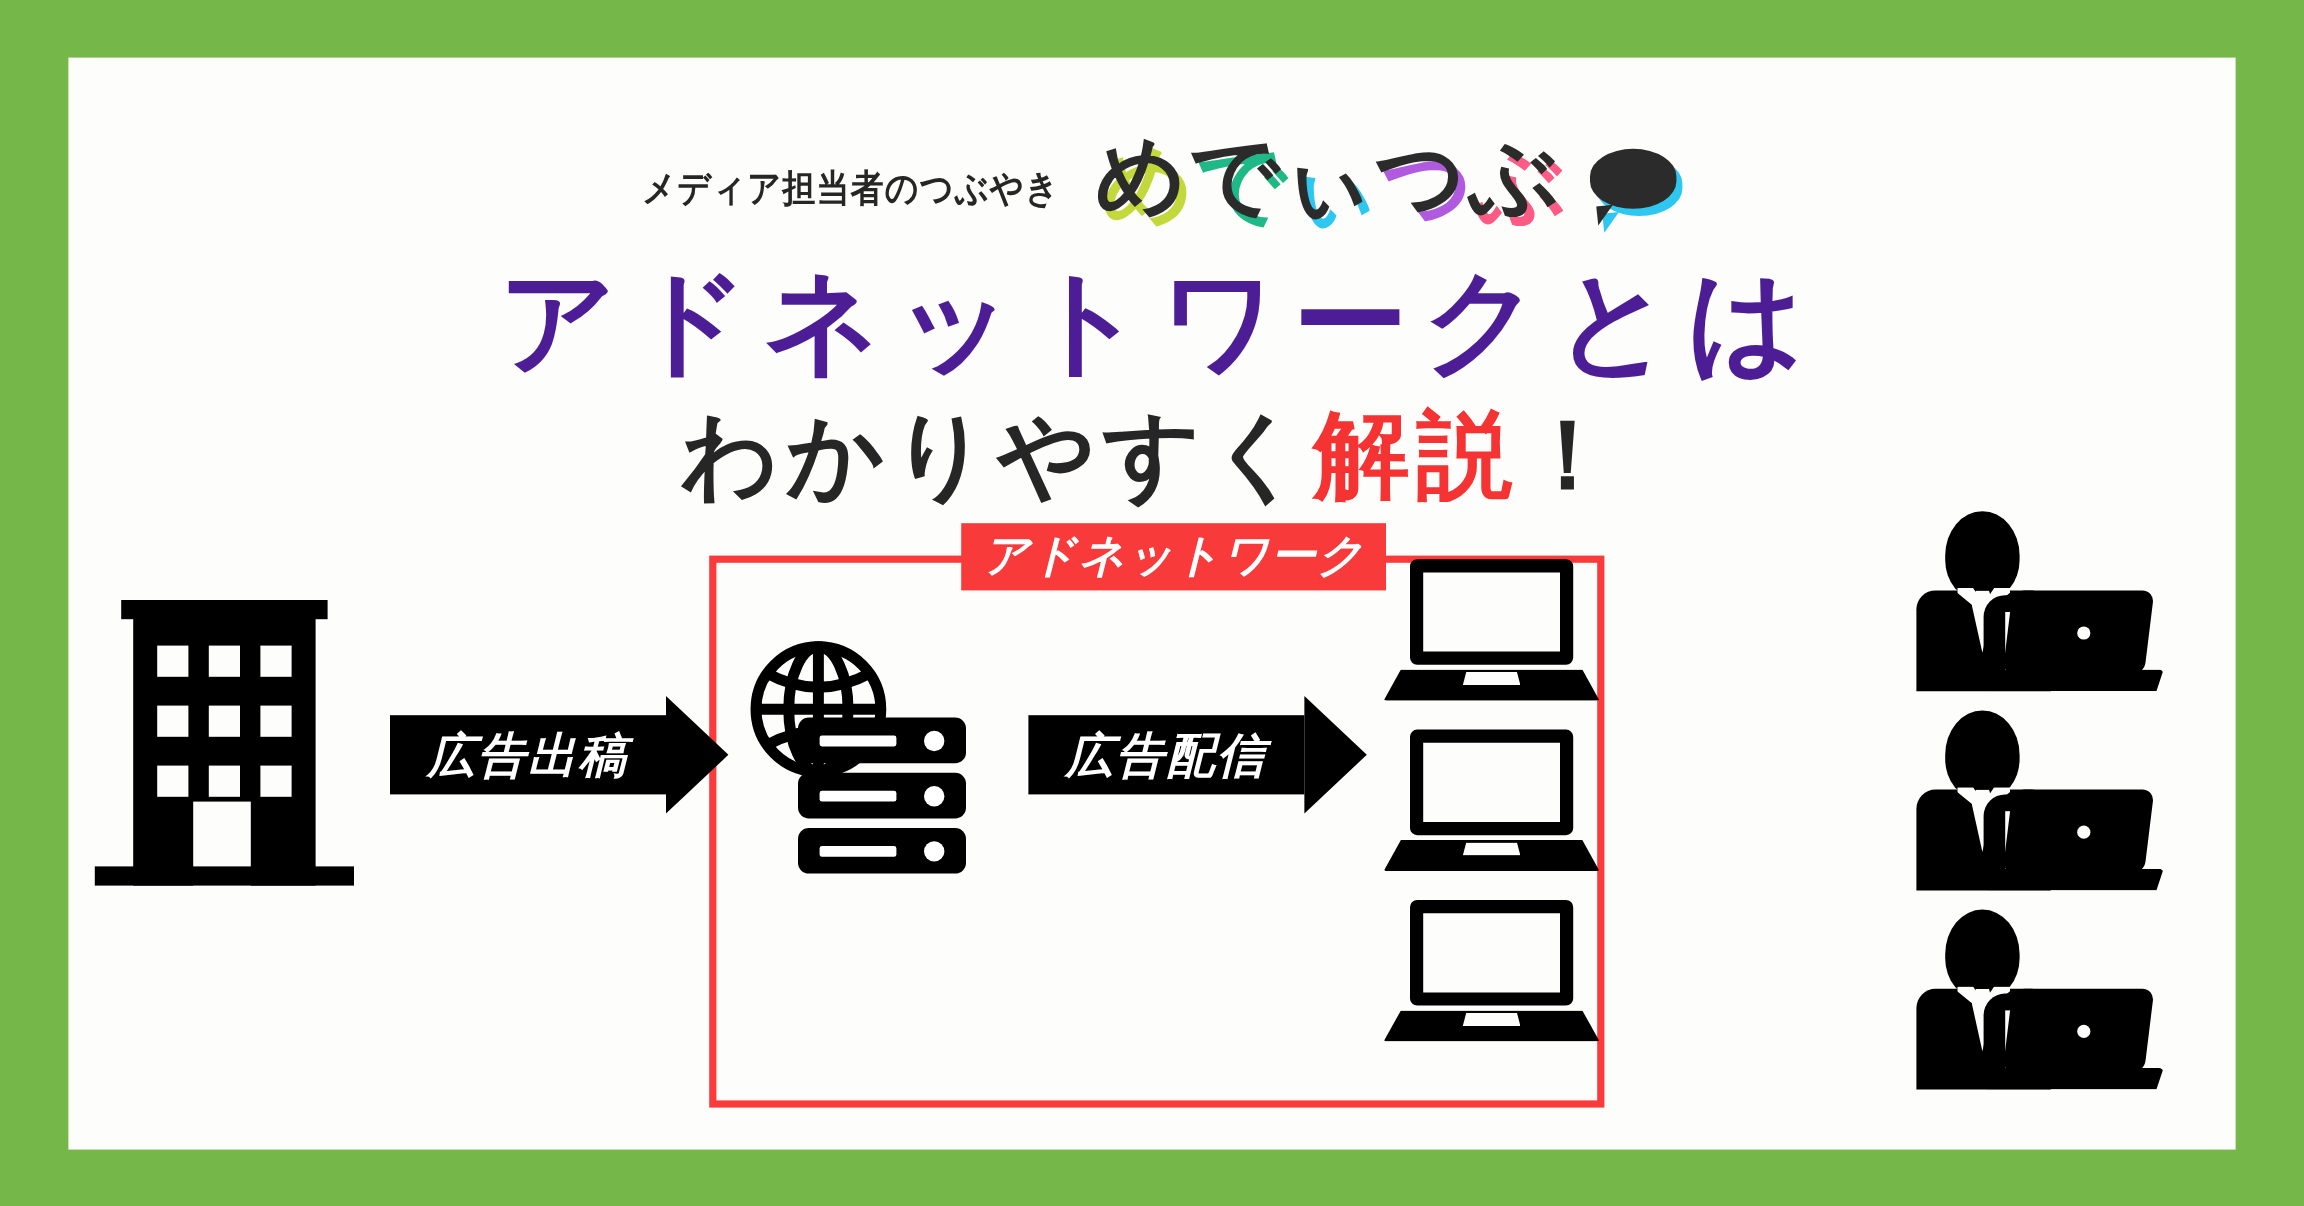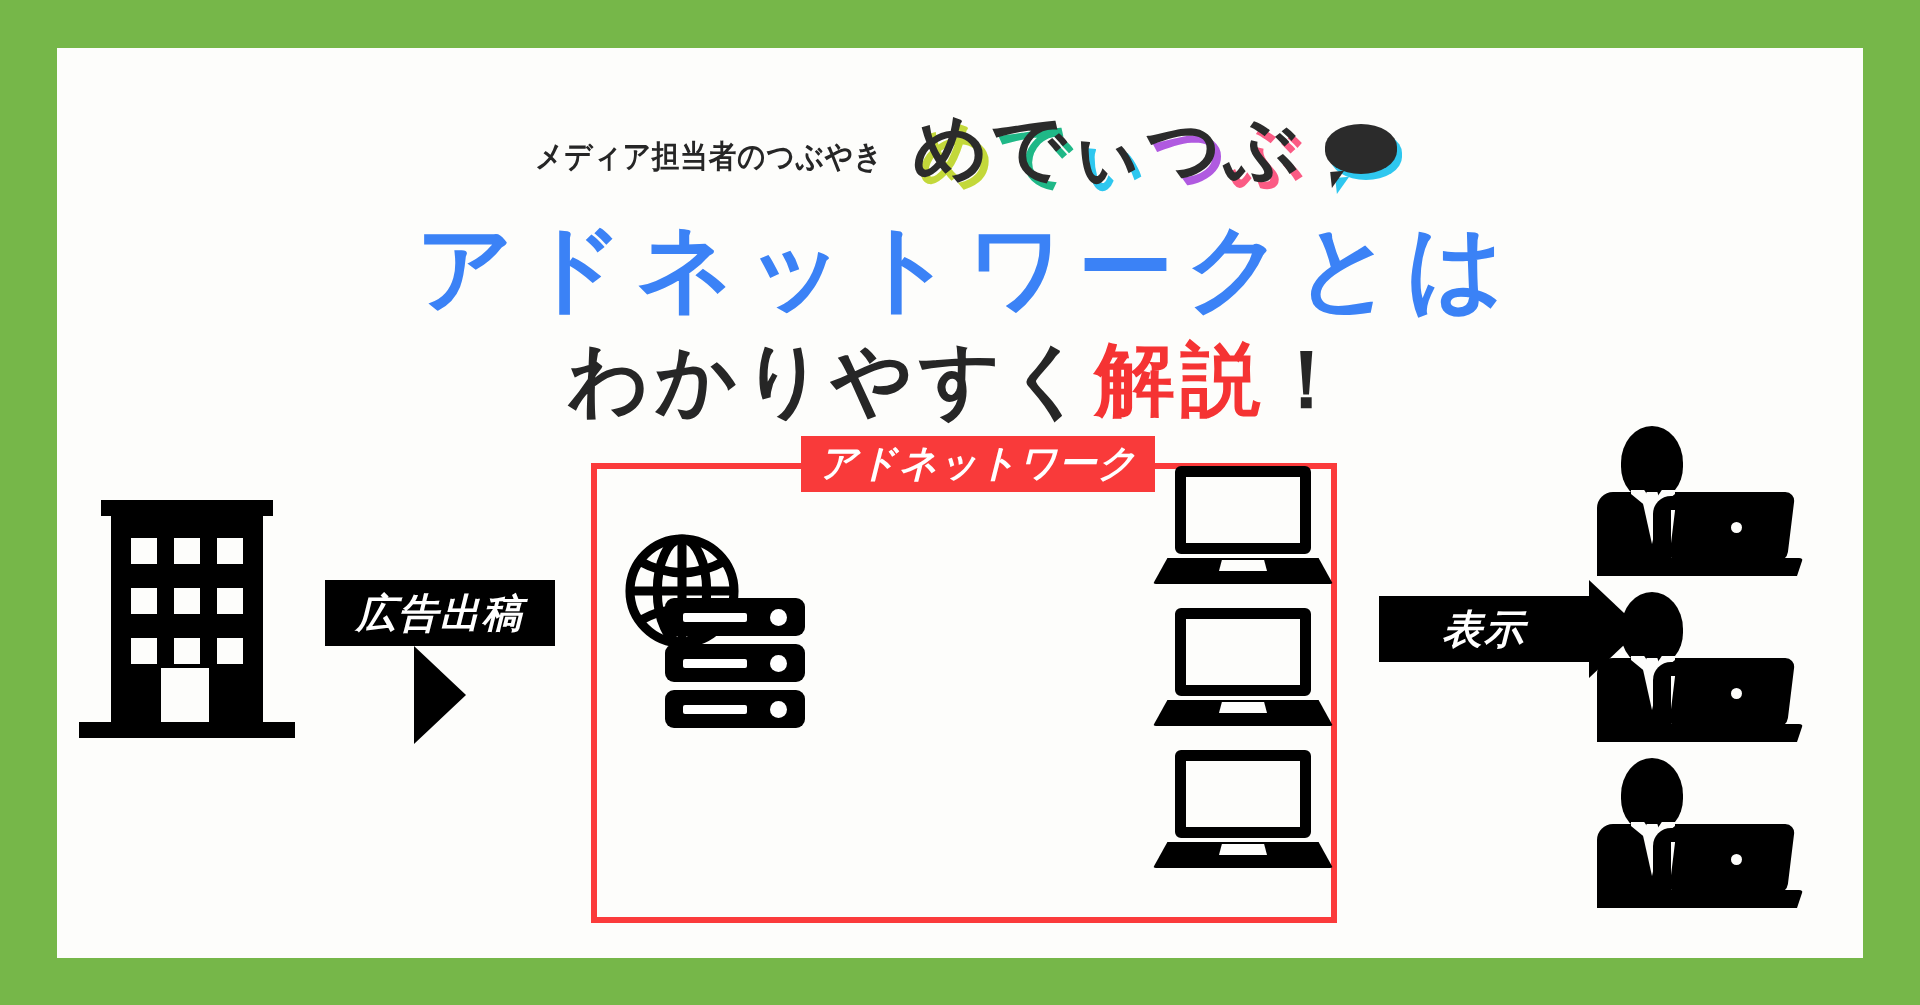--- a/index.html
+++ b/index.html
@@ -74,21 +74,21 @@
     border-bottom:16px solid transparent;
     border-right:6px solid transparent;
     transform:rotate(-6deg);
   }
 
   
   .title-main{
     position:absolute;left:0;top:168px;width:1806px;
     text-align:center;
     font-size:96px;font-weight:bold;
-    color:#3b82f6;
+    color:#4c1d95;
     letter-spacing:12px;
     line-height:1.1;
     white-space:nowrap;
     text-indent:12px;
   }
   .title-sub{
     position:absolute;left:0;top:288px;width:1806px;
     text-align:center;
     font-size:80px;font-weight:bold;
     color:#262626;
@@ -239,21 +239,21 @@
         <div class="win" style="left:52px;top:88px;"></div>
         <div class="win" style="left:95px;top:88px;"></div>
         <div class="win" style="left:138px;top:88px;"></div>
         <div class="win" style="left:52px;top:138px;"></div>
         <div class="win" style="left:95px;top:138px;"></div>
         <div class="win" style="left:138px;top:138px;"></div>
         <div class="door"></div>
         <div class="bld-base"></div>
       </div>
 
-      <div class="arrow" style="left:268px;top:132px;flex-direction:column;">
+      <div class="arrow" style="left:268px;top:132px;">
         <div class="shaft" style="width:230px;height:66px;font-size:40px;">広告出稿</div>
         <div class="head"></div>
       </div>
 
       <div class="globe-server">
         <svg width="130" height="130" viewBox="0 0 100 100" style="position:absolute;left:0;top:0;">
           <g fill="none" stroke="#000" stroke-width="7">
             <circle cx="50" cy="50" r="40"></circle>
             <ellipse cx="50" cy="50" rx="19" ry="40"></ellipse>
             <line x1="50" y1="10" x2="50" y2="90"></line>
@@ -269,43 +269,43 @@
         <div class="svr" style="left:48px;top:118px;">
           <div class="bar"></div>
             <div class="dot"></div>
         </div>
         <div class="svr" style="left:48px;top:164px;">
           <div class="bar"></div>
             <div class="dot"></div>
         </div>
       </div>
 
+      <div class="arrow" style="left:800px;top:132px;">
+        <div class="shaft" style="width:230px;height:66px;font-size:40px;">広告配信</div>
+        <div class="head"></div>
+      </div>
 
       <div class="laptops">
         <div class="laptop" style="top:0;">
           <div class="lt-screen"></div>
             <div class="lt-base"></div>
             <div class="lt-notch"></div>
         </div>
         <div class="laptop" style="top:142px;">
           <div class="lt-screen"></div>
             <div class="lt-base"></div>
             <div class="lt-notch"></div>
         </div>
         <div class="laptop" style="top:284px;">
           <div class="lt-screen"></div>
             <div class="lt-base"></div>
             <div class="lt-notch"></div>
         </div>
       </div>
 
-      <div class="arrow" style="left:1322px;top:132px;">
-        <div class="shaft" style="width:210px;height:66px;font-size:40px;">表示</div>
-        <div class="head"></div>
-      </div>
 
       <div class="people">
         <div class="person" style="top:0;">
           <div class="p-head"></div>
             <div class="p-body"></div>
           <div class="p-collar"></div>
             <div class="p-tie"></div>
           <div class="p-arm"></div>
             <div class="p-gap"></div>
           <div class="p-lap-back"></div>

